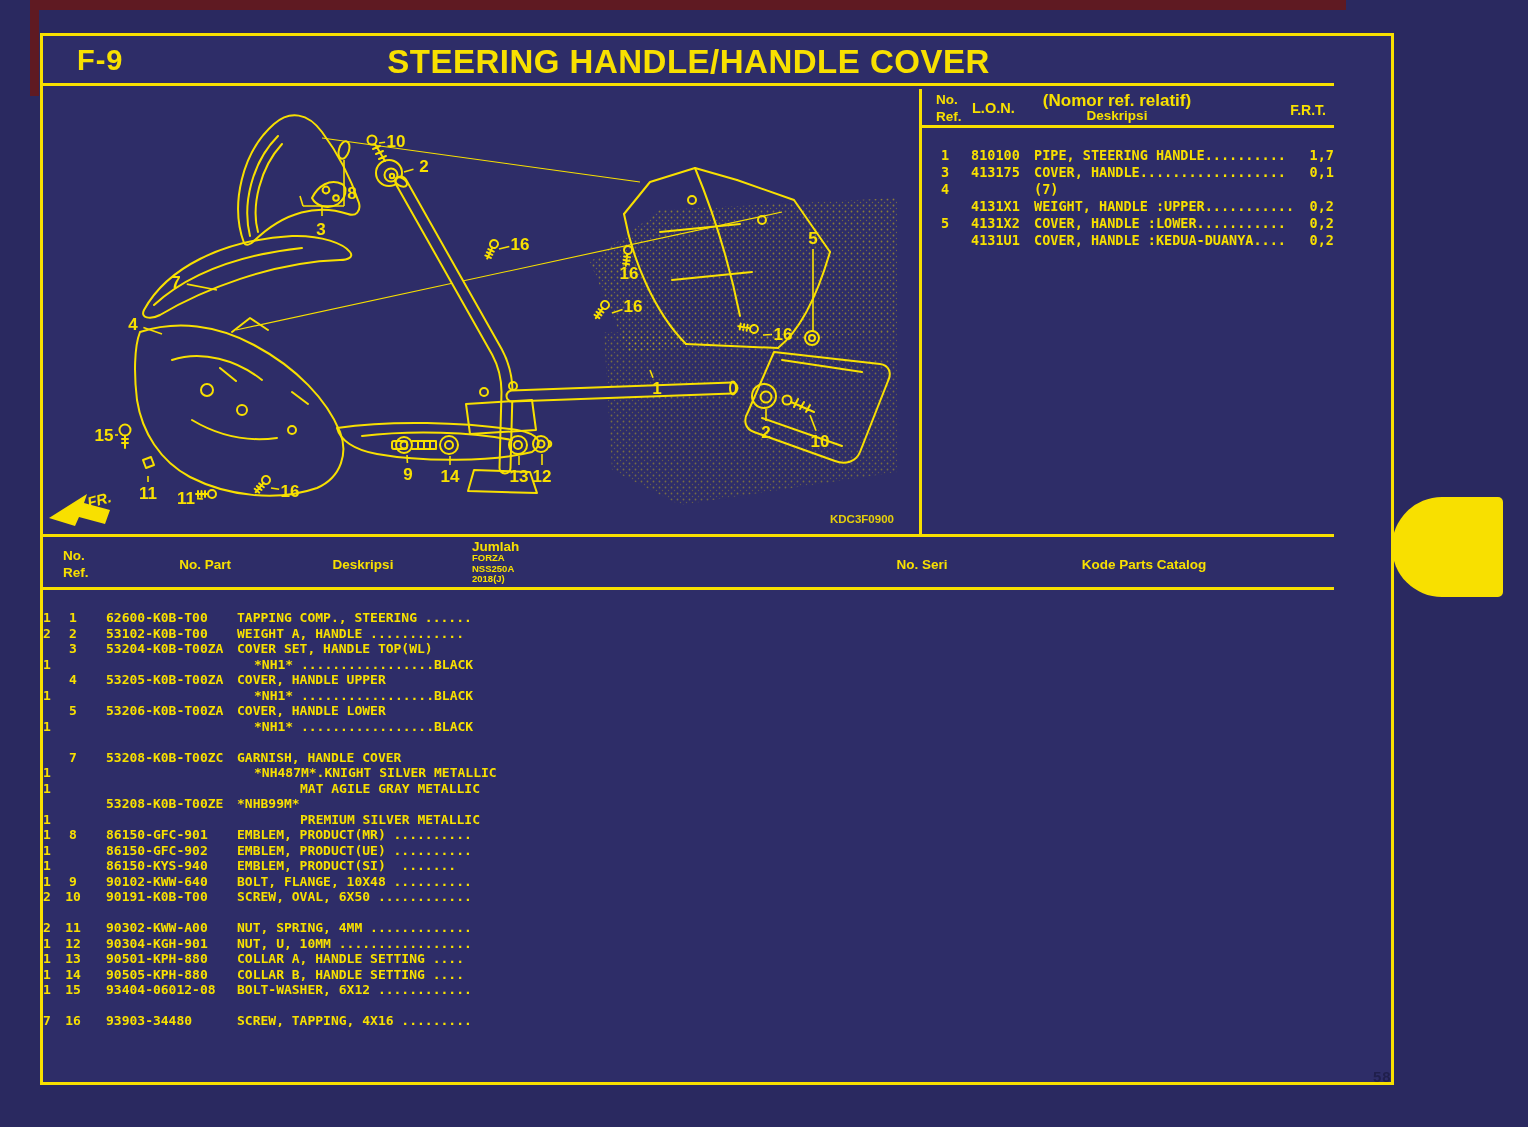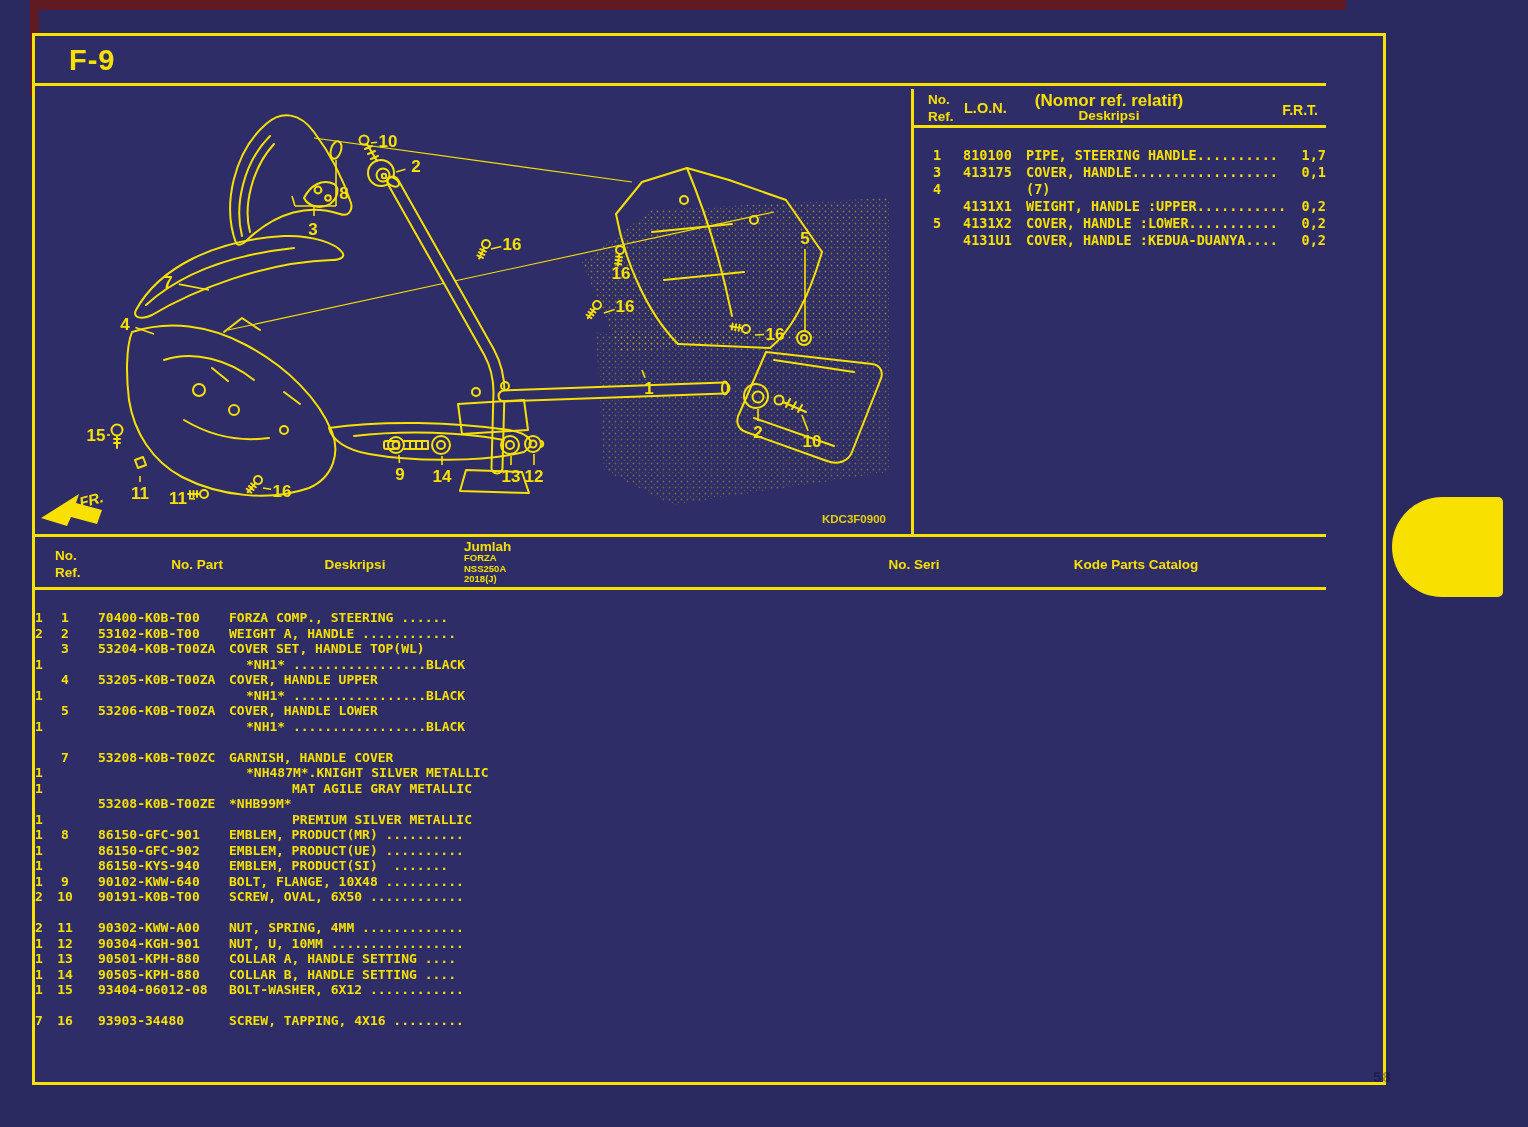--- a/index.html
+++ b/index.html
@@ -5,21 +5,21 @@
   :root{
     --bg:#2a2960; --panel:#2e2d68; --accent:#f8e000; --maroon:#5f1a22; --ghost:rgba(5,5,25,.35);
   }
   *{box-sizing:border-box;margin:0;padding:0}
   html,body{width:1528px;height:1127px;overflow:hidden;background:var(--bg);
     font-family:"Liberation Sans",sans-serif;}
   .abs{position:absolute}
   #screen{position:relative;width:1528px;height:1127px;background:var(--bg)}
   #top-strip{left:30px;top:0;width:1316px;height:10px;background:var(--maroon)}
   #left-strip{left:30px;top:0;width:9px;height:96px;background:var(--maroon)}
-  #card{left:32px;top:33px;width:1354px;height:1052px;border:3px solid var(--accent);
+  #card{left:40px;top:33px;width:1354px;height:1052px;border:3px solid var(--accent);
         background:var(--panel);color:var(--accent)}
   
   #hdr{left:0;top:0;width:1291px;height:50px;border-bottom:3px solid var(--accent)}
   #page-code{left:34px;top:8px;font-size:29px;font-weight:bold;letter-spacing:1px}
   #title{left:0;top:7px;width:1291px;text-align:center;font-size:33px;font-weight:bold;letter-spacing:.5px}
   
   #topsec{left:0;top:53px;width:1291px;height:448px;border-bottom:3px solid var(--accent)}
   #diagram{left:0;top:0;width:876px;height:448px}
   #diagram svg{width:876px;height:448px;display:block}
   
@@ -82,20 +82,21 @@
 <body>
 
 <div id="screen">
   <div id="top-strip" class="abs"></div>
   <div id="left-strip" class="abs"></div>
 
   <div id="card" class="abs">
 
     <div id="hdr" class="abs">
       <div id="page-code" class="abs">F-9</div>
+      <div id="title" class="abs">STEERING HANDLE/HANDLE COVER</div>
     </div>
 
     <div id="topsec" class="abs">
 
       <div id="diagram" class="abs">
         <svg viewBox="51 89 876 448">
           <defs>
             <pattern id="stip" width="6" height="6" patternUnits="userSpaceOnUse">
               <circle cx="1.5" cy="1.5" r="0.9" fill="#f8e000" opacity="0.6"></circle>
               <circle cx="4.5" cy="4.5" r="0.7" fill="#f8e000" opacity="0.45"></circle>
@@ -311,21 +312,21 @@
         <span>Jumlah</span>
         <span class="sub">FORZA</span>
         <span class="sub">NSS250A</span>
         <span class="sub">2018(J)</span>
       </span>
       <span class="abs ph-seri">No. Seri</span>
       <span class="abs ph-kode">Kode Parts Catalog</span>
     </div>
 
     <div id="pbody" class="abs">
-        <div class="prow n"><span class="c-ref">1</span><span class="c-part">70400-K0B-T00</span><span class="c-desc">FORZA COMP., STEERING ......</span><span class="c-qty">1</span></div>
+        <div class="prow n"><span class="c-ref">1</span><span class="c-part">62600-K0B-T00</span><span class="c-desc">TAPPING COMP., STEERING ......</span><span class="c-qty">1</span></div>
         <div class="prow n"><span class="c-ref">2</span><span class="c-part">53102-K0B-T00</span><span class="c-desc">WEIGHT A, HANDLE ............</span><span class="c-qty">2</span></div>
         <div class="prow n"><span class="c-ref">3</span><span class="c-part">53204-K0B-T00ZA</span><span class="c-desc">COVER SET, HANDLE TOP(WL)</span><span class="c-qty"></span></div>
         <div class="prow i"><span class="c-ref"></span><span class="c-part"></span><span class="c-desc">*NH1* .................BLACK</span><span class="c-qty">1</span></div>
         <div class="prow n"><span class="c-ref">4</span><span class="c-part">53205-K0B-T00ZA</span><span class="c-desc">COVER, HANDLE UPPER</span><span class="c-qty"></span></div>
         <div class="prow i"><span class="c-ref"></span><span class="c-part"></span><span class="c-desc">*NH1* .................BLACK</span><span class="c-qty">1</span></div>
         <div class="prow n"><span class="c-ref">5</span><span class="c-part">53206-K0B-T00ZA</span><span class="c-desc">COVER, HANDLE LOWER</span><span class="c-qty"></span></div>
         <div class="prow i"><span class="c-ref"></span><span class="c-part"></span><span class="c-desc">*NH1* .................BLACK</span><span class="c-qty">1</span></div>
         <div class="prow b"></div>
         <div class="prow n"><span class="c-ref">7</span><span class="c-part">53208-K0B-T00ZC</span><span class="c-desc">GARNISH, HANDLE COVER</span><span class="c-qty"></span></div>
         <div class="prow i"><span class="c-ref"></span><span class="c-part"></span><span class="c-desc">*NH487M*.KNIGHT SILVER METALLIC</span><span class="c-qty">1</span></div>

